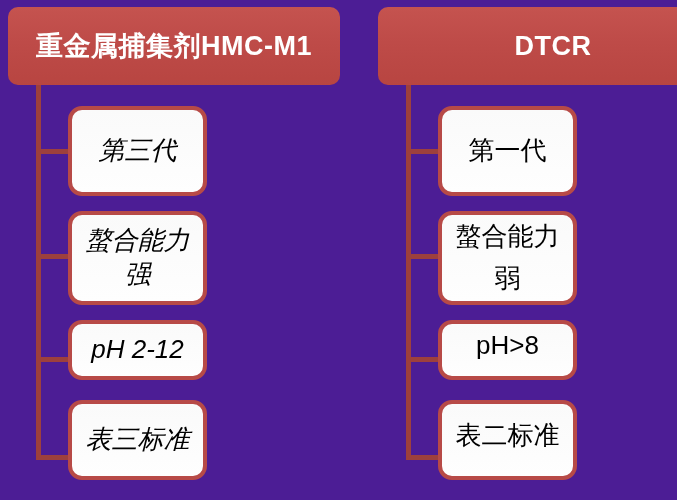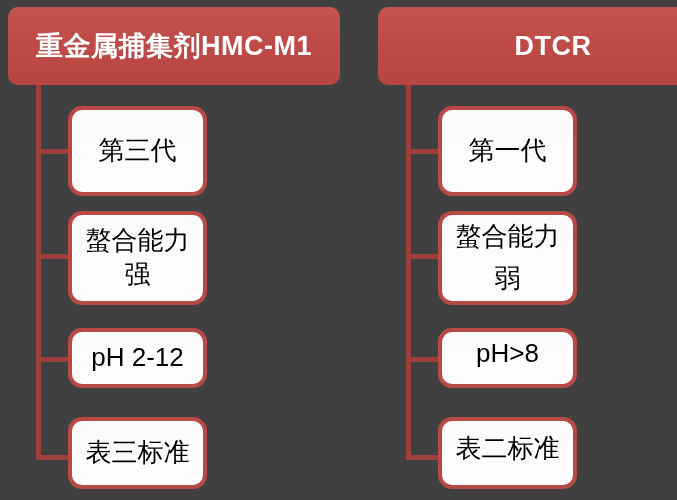--- a/index.html
+++ b/index.html
@@ -1,21 +1,21 @@
 <!DOCTYPE html>
 <html><head>
 <meta charset="utf-8">
 <style>
   * { margin: 0; padding: 0; box-sizing: border-box; }
   html, body { background: #ffffff; }
   .canvas {
     position: relative;
     width: 677px;
     height: 500px;
-    background: #404040;
+    background: #4c1d95;
     overflow: hidden;
     font-family: "Liberation Sans", sans-serif;
   }
   .header-box {
     position: absolute;
     top: 7px;
     height: 78px;
     border-radius: 10px;
     background: linear-gradient(180deg, #c5534f 0%, #be4b48 45%, #b84541 100%);
     color: #ffffff;
@@ -62,26 +62,26 @@
     display: flex;
     flex-direction: column;
     align-items: center;
     justify-content: center;
     text-align: center;
     color: #000000;
     font-family: "Liberation Serif", "DejaVu Serif", serif;
     font-size: 26px;
     line-height: 1.3;
   }
-  .col-left-items  .item-box { left: 68px; }
+  .col-left-items  .item-box { left: 68px; font-style: italic; }
   .col-right-items .item-box { left: 438px; gap: 8px; }
   .item-r1 { top: 106px; height: 90px; }
   .item-r2 { top: 211px; height: 94px; }
-  .item-r3 { top: 328px; height: 60px; }
-  .item-r4 { top: 417px; height: 72px; }
+  .item-r3 { top: 320px; height: 60px; }
+  .item-r4 { top: 400px; height: 80px; }
 
   .item-line { display: block; }
   .item-line.sans {
     font-family: "Liberation Sans", "DejaVu Sans", sans-serif;
     font-size: 26px;
   }
 </style>
 </head>
 <body>
 

